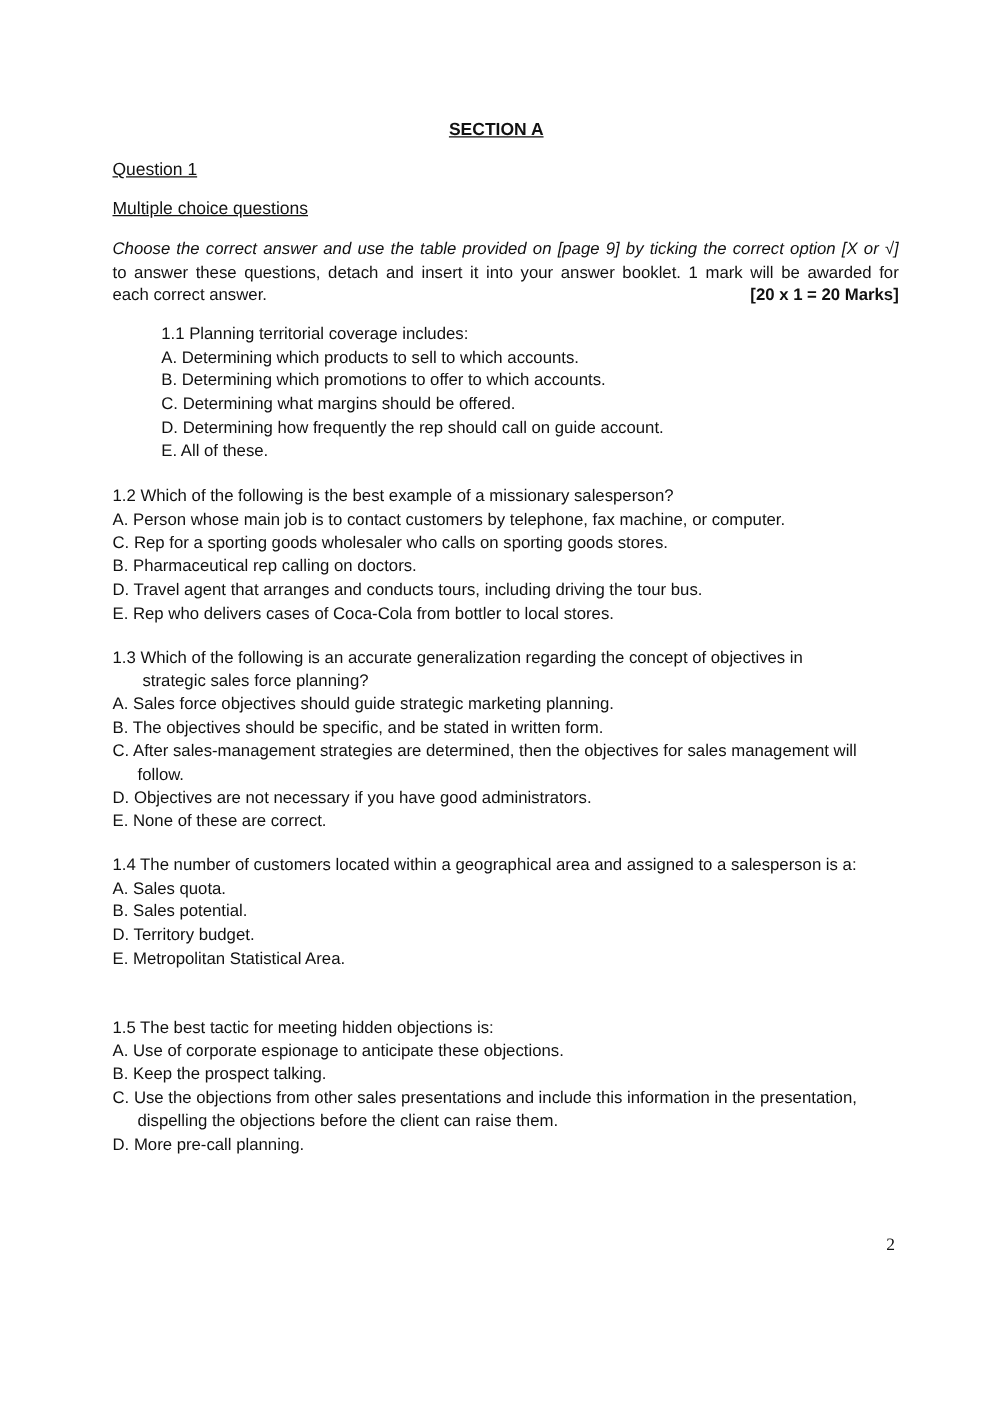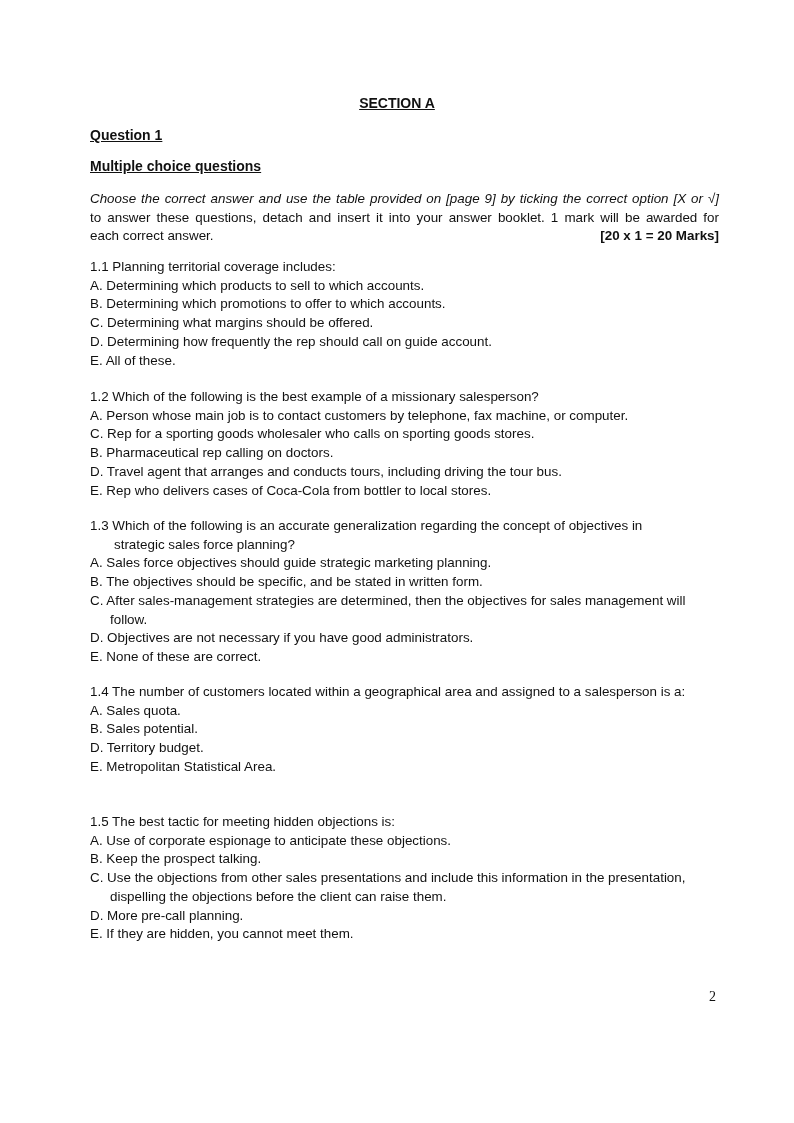--- a/index.html
+++ b/index.html
@@ -1,21 +1,21 @@
 <!DOCTYPE html>
 <html><head>
 <meta charset="utf-8">
 <style>
   html, body { margin:0; padding:0; background:#ffffff; }
   body { width:794px; height:1123px; position:relative; overflow:hidden;
          font-family:"Liberation Sans", sans-serif; color:#111; font-size:13.4px; }
   .abs { position:absolute; }
   .section-title { top:95px; left:0; width:794px; text-align:center; font-weight:bold;
                    text-decoration:underline; font-size:14px; }
-  .q-heading { left:90px; font-weight:bold; text-decoration:underline; font-size:14px; }
+  .q-heading { left:90px; font-weight:normal; text-decoration:underline; font-size:14px; }
   .instructions { left:90px; top:190px; width:629px; line-height:18.5px; text-align:justify; }
   .instr-last { display:flex; justify-content:space-between; }
   .marks { font-weight:bold; }
   .question { left:90px; width:640px; }
   .line { line-height:18.7px; white-space:nowrap; }
   .indent1 { padding-left:24px; }
   .indent2 { padding-left:20px; }
   .page-number { left:709px; top:989px; font-family:"Liberation Serif", serif; font-size:14px; }
 </style>
 </head>
@@ -27,21 +27,21 @@
 
 <div class="abs instructions">
   <div style="text-align-last:justify;font-style:italic;">Choose the correct answer and use the table provided on [page 9] by ticking the correct option [X or √]</div>
   <div style="text-align-last:justify;">to answer these questions, detach and insert it into your answer booklet. 1 mark will be awarded for</div>
   <div class="instr-last">
     <span>each correct answer.</span>
     <span class="marks">[20 x 1 = 20 Marks]</span>
   </div>
 </div>
 
-<div class="abs question" style="top:258px;">
+<div class="abs question" style="top:258px;margin-left:39px;">
   <div class="line">1.1 Planning territorial coverage includes:</div>
   <div class="line">A. Determining which products to sell to which accounts.</div>
   <div class="line">B. Determining which promotions to offer to which accounts.</div>
   <div class="line">C. Determining what margins should be offered.</div>
   <div class="line">D. Determining how frequently the rep should call on guide account.</div>
   <div class="line">E. All of these.</div>
 </div>
 
 <div class="abs question" style="top:388px;">
   <div class="line">1.2 Which of the following is the best example of a missionary salesperson?</div>
@@ -71,16 +71,15 @@
   <div class="line">E. Metropolitan Statistical Area.</div>
 </div>
 
 <div class="abs question" style="top:813px;">
   <div class="line">1.5 The best tactic for meeting hidden objections is:</div>
   <div class="line">A. Use of corporate espionage to anticipate these objections.</div>
   <div class="line">B. Keep the prospect talking.</div>
   <div class="line">C. Use the objections from other sales presentations and include this information in the presentation,</div>
   <div class="line indent2">dispelling the objections before the client can raise them.</div>
   <div class="line">D. More pre-call planning.</div>
-  <div class="line">E. If they are hidden, you cannot meet them.</div>
 </div>
 
 <div class="abs page-number">2</div>
 
 </body></html>

